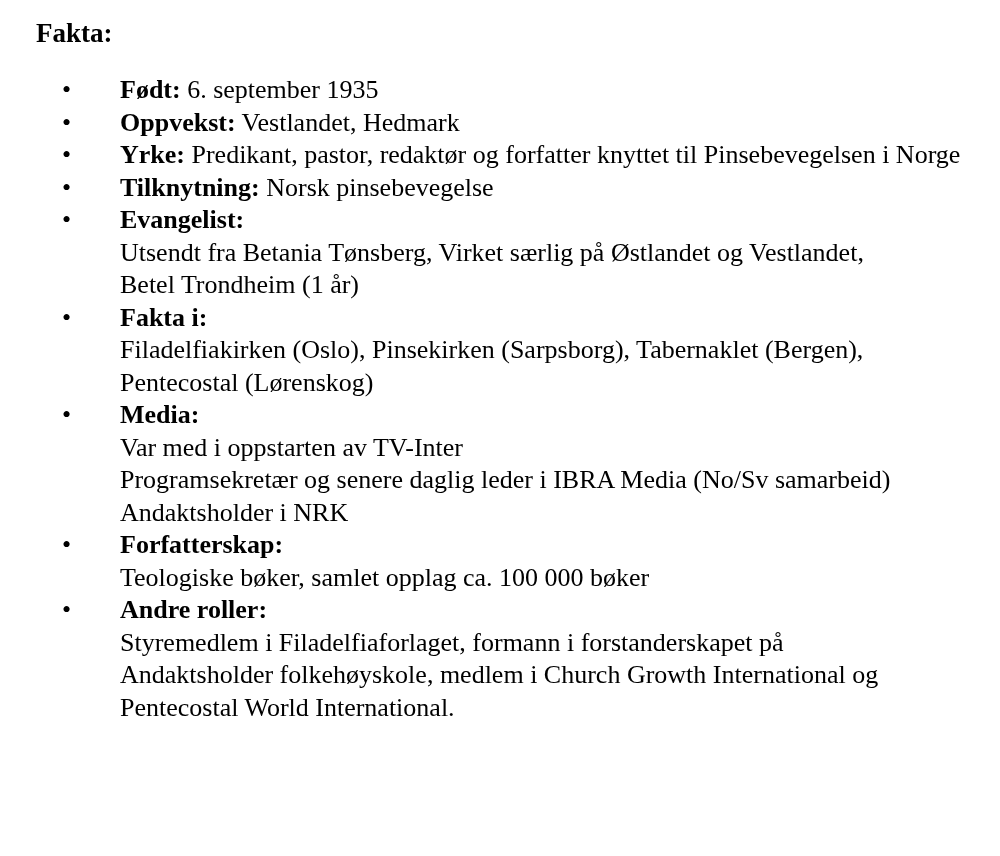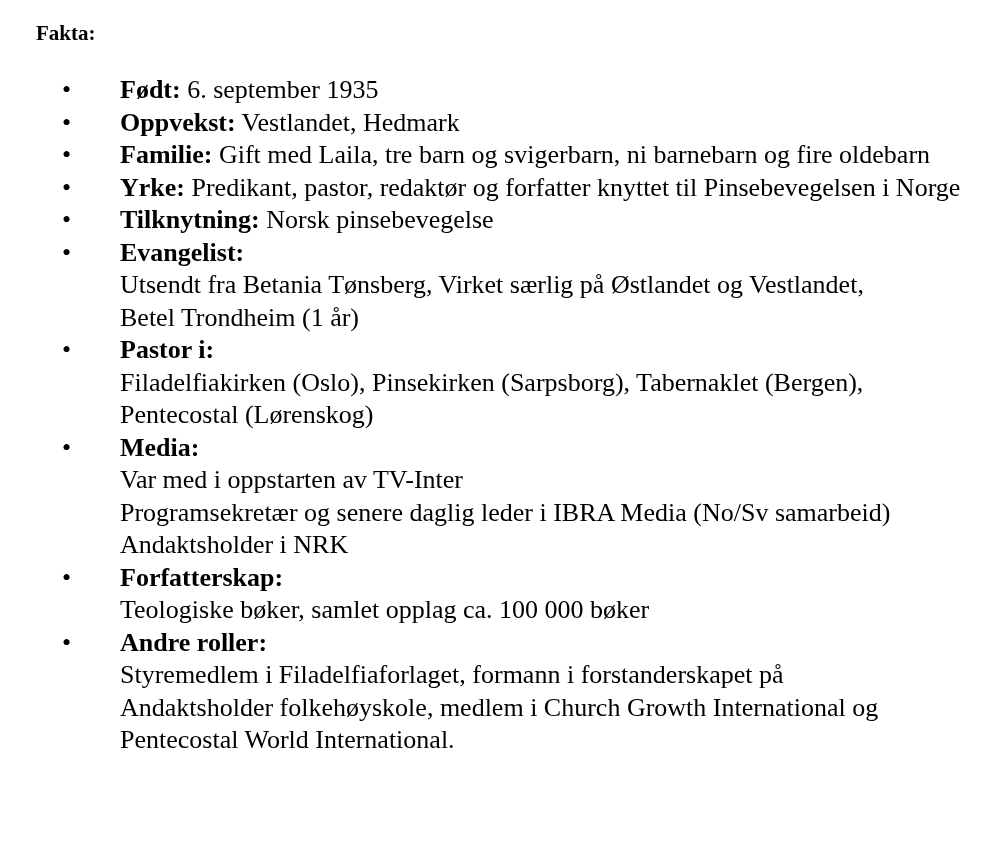--- a/index.html
+++ b/index.html
@@ -9,21 +9,21 @@
     box-sizing: border-box;
     padding: 17px 20px 0 36px;
     background: #ffffff;
     color: #000000;
     font-family: "Liberation Serif", "DejaVu Serif", serif;
     font-size: 26px;
     line-height: 32.5px;
     overflow: hidden;
   }
   .heading {
-    font-size: 21px;
+    font-size: 27px;
     font-weight: bold;
     margin: 0;
     line-height: 33px;
   }
   ul.facts {
     list-style: none;
     margin: 24px 0 4px 0;
     padding: 0;
   }
   ul.facts li {
@@ -50,43 +50,39 @@
     <li>
       <span class="b">Født:</span>
       <span class="v">6. september 1935</span>
     </li>
 
     <li>
       <span class="b">Oppvekst:</span>
       <span class="v">Vestlandet, Hedmark</span>
     </li>
 
-    <li>
-      <span class="b">Familie:</span>
-      <span class="v">Gift med Laila, tre barn og svigerbarn, ni barnebarn og fire oldebarn</span>
-    </li>
 
     <li>
       <span class="b">Yrke:</span>
       <span class="v">Predikant, pastor, redaktør og forfatter knyttet til Pinsebevegelsen i Norge</span>
     </li>
 
     <li>
       <span class="b">Tilknytning:</span>
       <span class="v">Norsk pinsebevegelse</span>
     </li>
 
     <li>
       <span class="b block">Evangelist:</span>
       <span class="line">Utsendt fra Betania Tønsberg, Virket særlig på Østlandet og Vestlandet,</span>
       <span class="line">Betel Trondheim (1 år)</span>
     </li>
 
     <li>
-      <span class="b block">Pastor i:</span>
+      <span class="b block">Fakta i:</span>
       <span class="line">Filadelfiakirken (Oslo), Pinsekirken (Sarpsborg), Tabernaklet (Bergen),</span>
       <span class="line">Pentecostal (Lørenskog)</span>
     </li>
 
     <li>
       <span class="b block">Media:</span>
       <span class="line">Var med i oppstarten av TV-Inter</span>
       <span class="line">Programsekretær og senere daglig leder i IBRA Media (No/Sv samarbeid)</span>
       <span class="line">Andaktsholder i NRK</span>
     </li>

